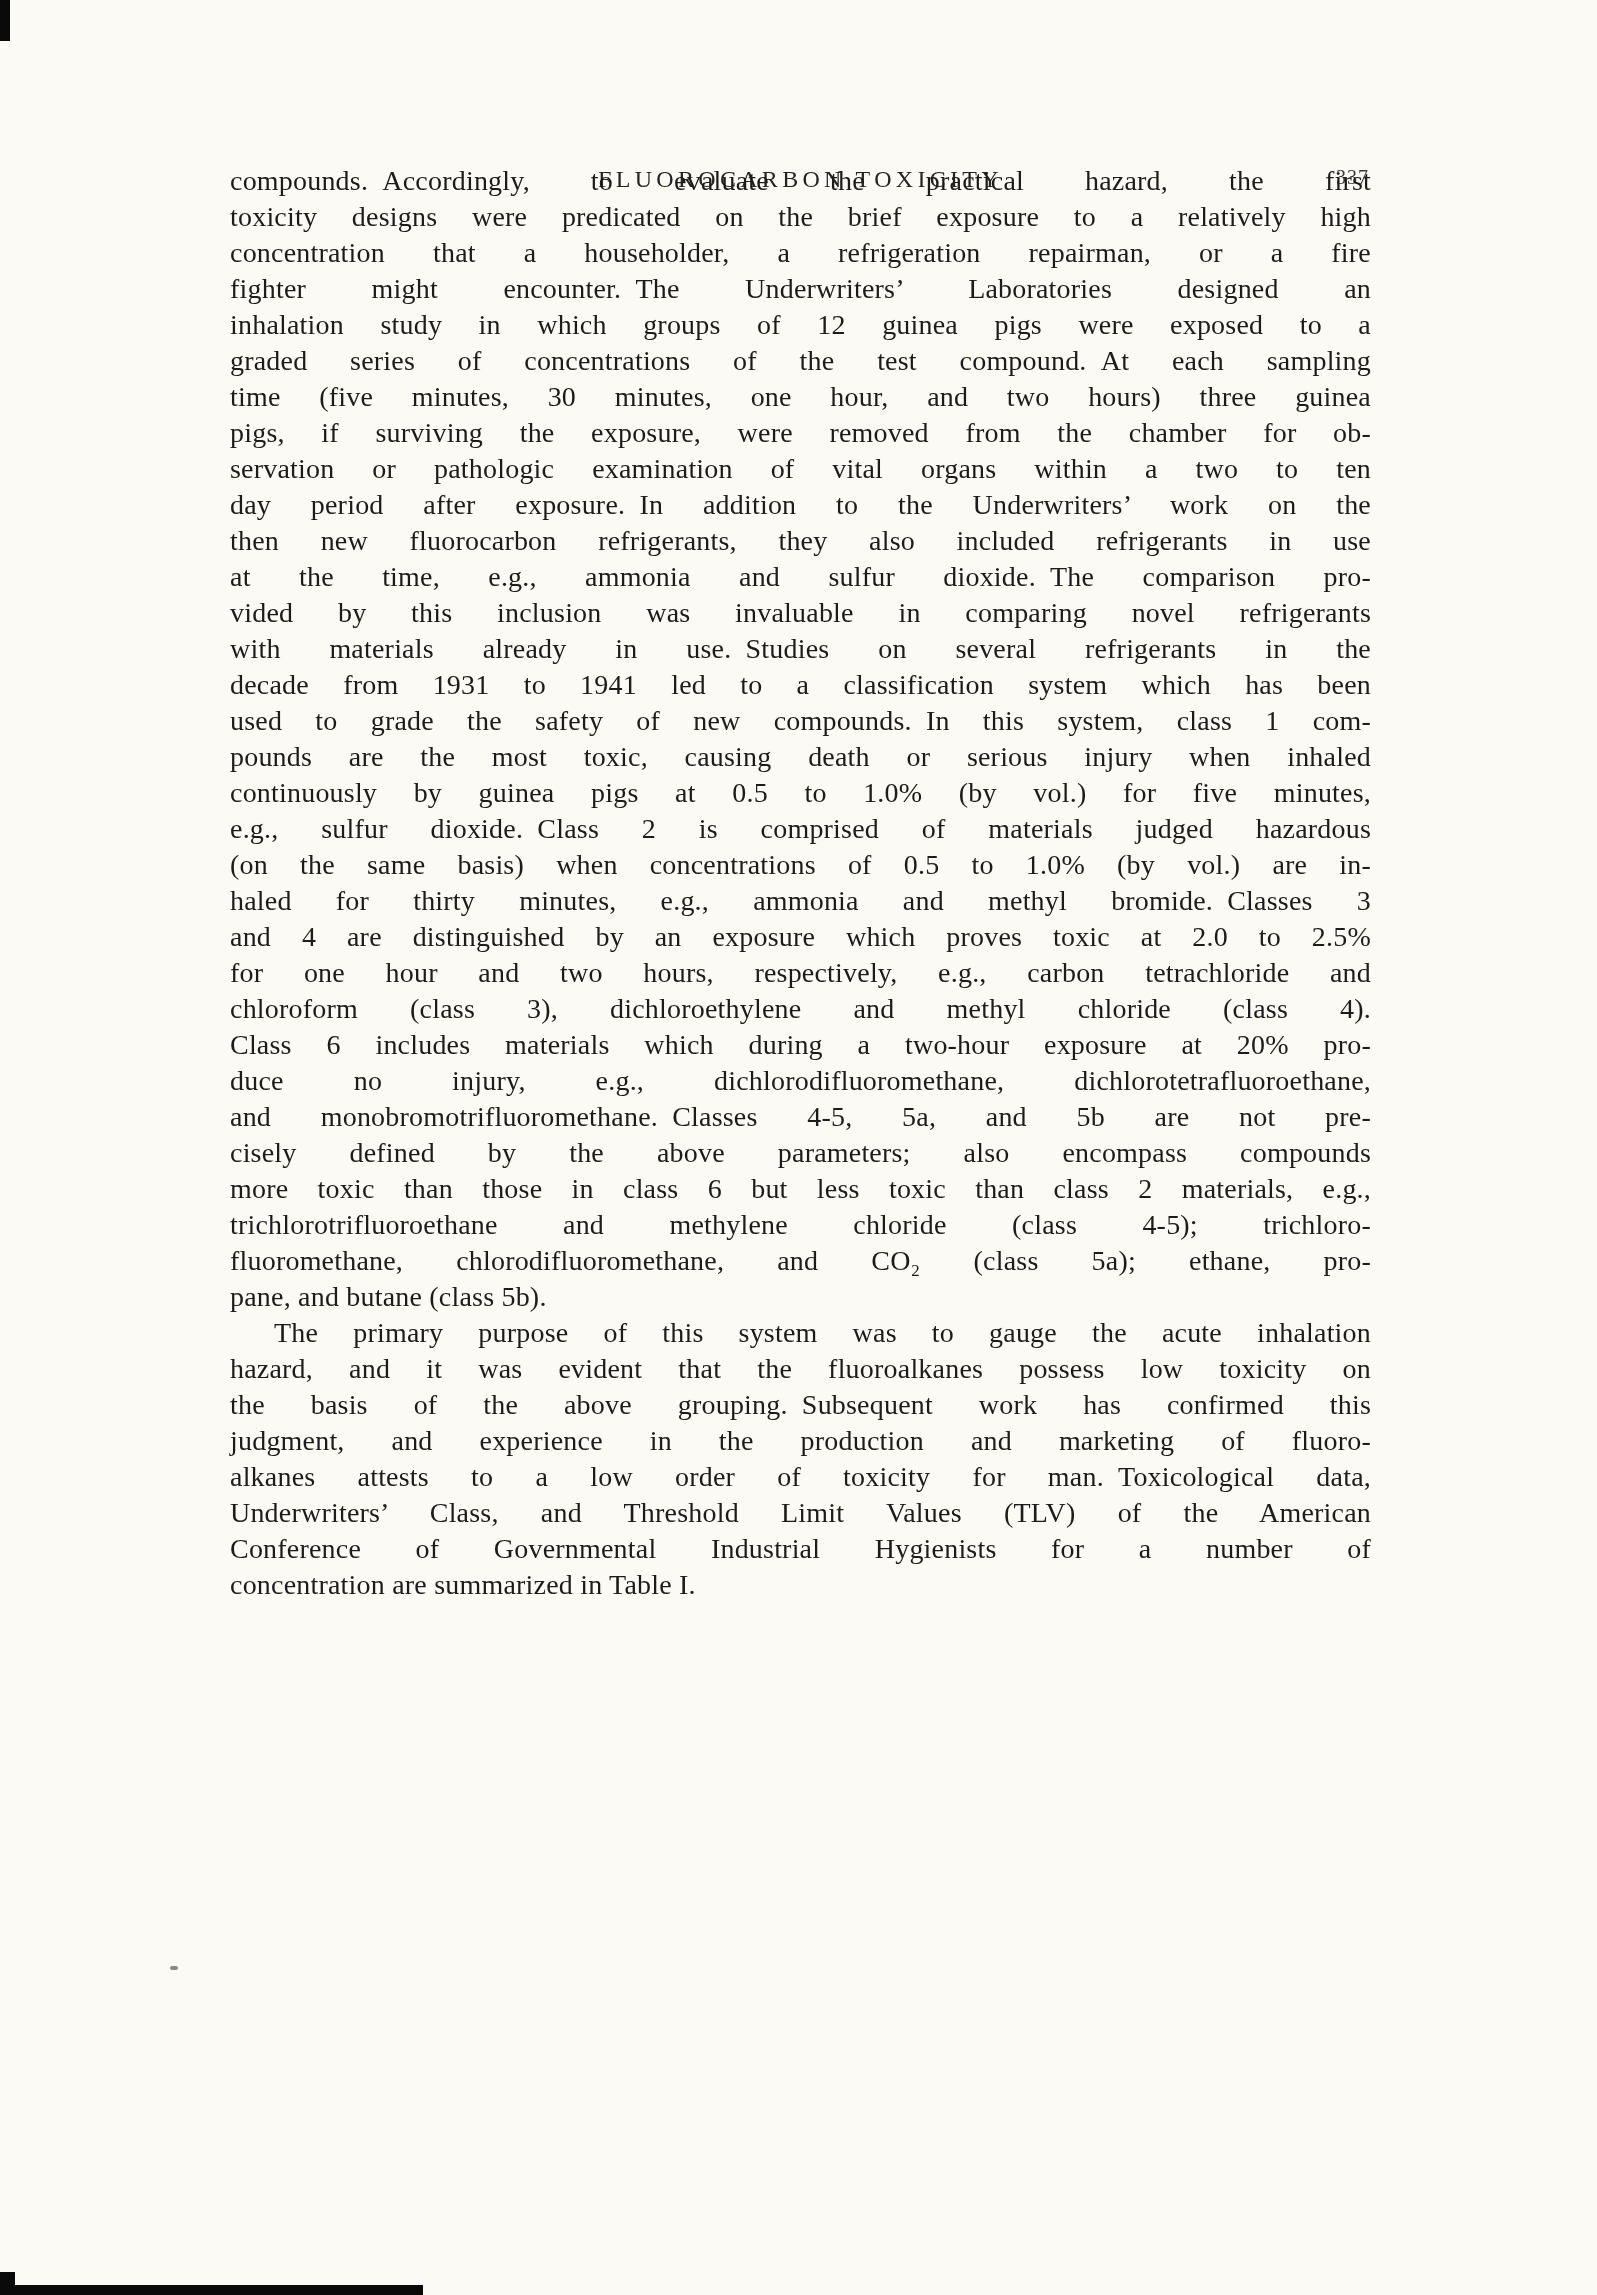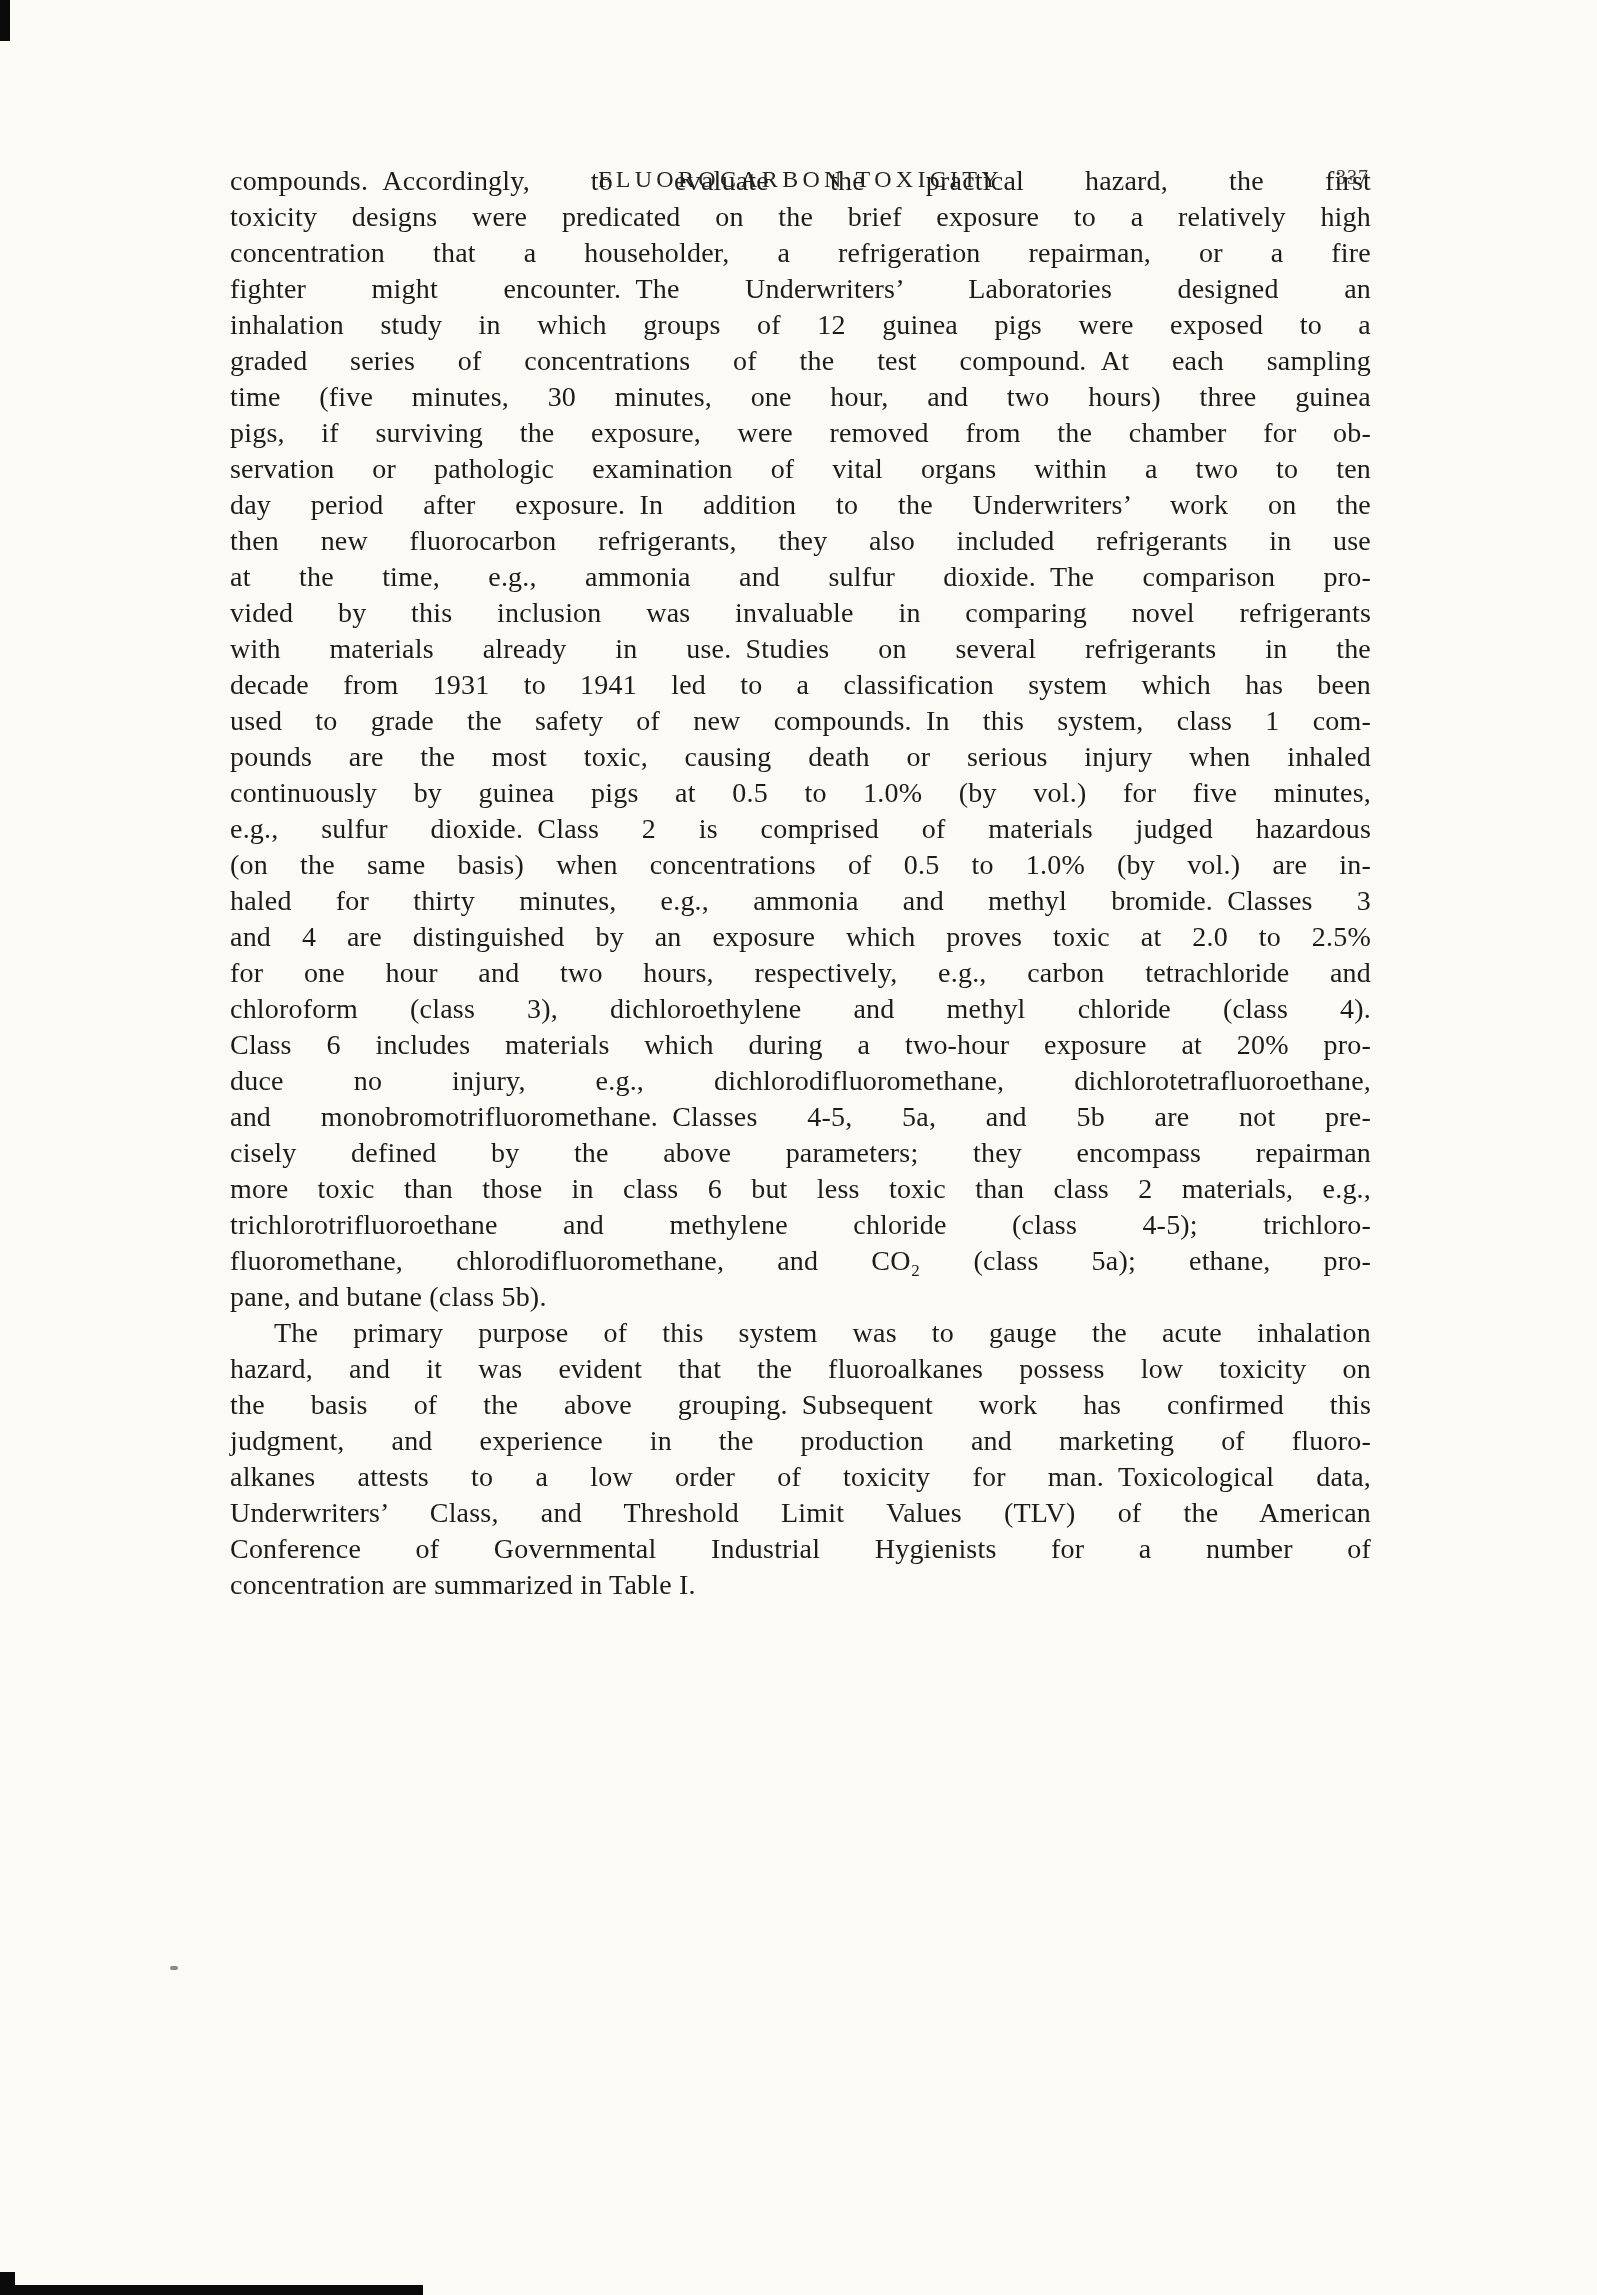--- a/index.html
+++ b/index.html
@@ -128,21 +128,21 @@
       <div class="line">continuously by guinea pigs at 0.5 to 1.0% (by vol.) for five minutes,</div>
       <div class="line">e.g., sulfur dioxide. Class 2 is comprised of materials judged hazardous</div>
       <div class="line">(on the same basis) when concentrations of 0.5 to 1.0% (by vol.) are in-</div>
       <div class="line">haled for thirty minutes, e.g., ammonia and methyl bromide. Classes 3</div>
       <div class="line">and 4 are distinguished by an exposure which proves toxic at 2.0 to 2.5%</div>
       <div class="line">for one hour and two hours, respectively, e.g., carbon tetrachloride and</div>
       <div class="line">chloroform (class 3), dichloroethylene and methyl chloride (class 4).</div>
       <div class="line">Class 6 includes materials which during a two-hour exposure at 20% pro-</div>
       <div class="line">duce no injury, e.g., dichlorodifluoromethane, dichlorotetrafluoroethane,</div>
       <div class="line">and monobromotrifluoromethane. Classes 4-5, 5a, and 5b are not pre-</div>
-      <div class="line">cisely defined by the above parameters; they encompass repairman</div>
+      <div class="line">cisely defined by the above parameters; also encompass compounds</div>
       <div class="line">more toxic than those in class 6 but less toxic than class 2 materials, e.g.,</div>
       <div class="line">trichlorotrifluoroethane and methylene chloride (class 4-5); trichloro-</div>
       <div class="line">fluoromethane, chlorodifluoromethane, and CO₂ (class 5a); ethane, pro-</div>
       <div class="line last">pane, and butane (class 5b).</div>
       <div class="line indent">The primary purpose of this system was to gauge the acute inhalation</div>
       <div class="line">hazard, and it was evident that the fluoroalkanes possess low toxicity on</div>
       <div class="line">the basis of the above grouping. Subsequent work has confirmed this</div>
       <div class="line">judgment, and experience in the production and marketing of fluoro-</div>
       <div class="line">alkanes attests to a low order of toxicity for man. Toxicological data,</div>
       <div class="line">Underwriters’ Class, and Threshold Limit Values (TLV) of the American</div>

